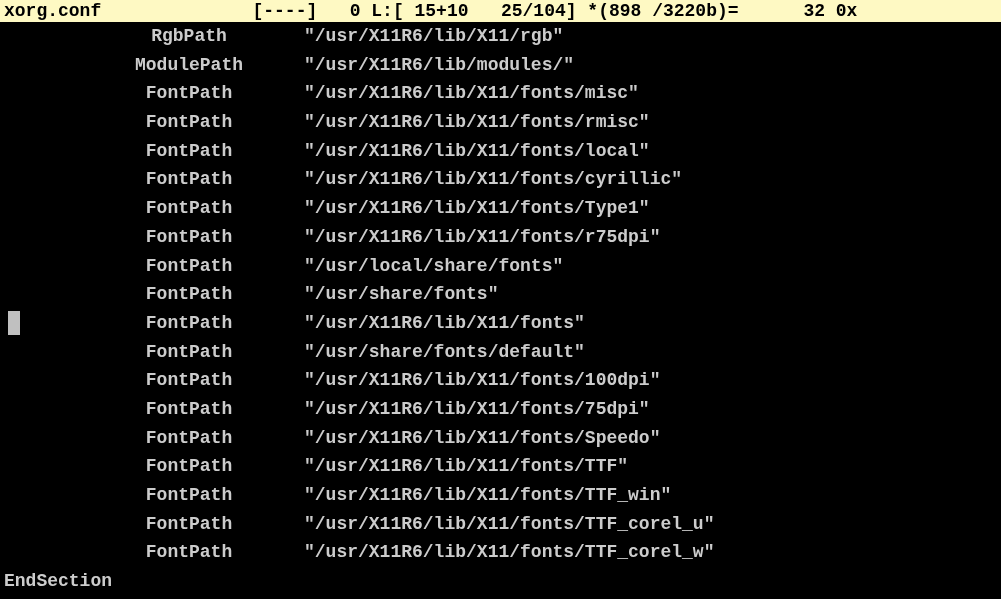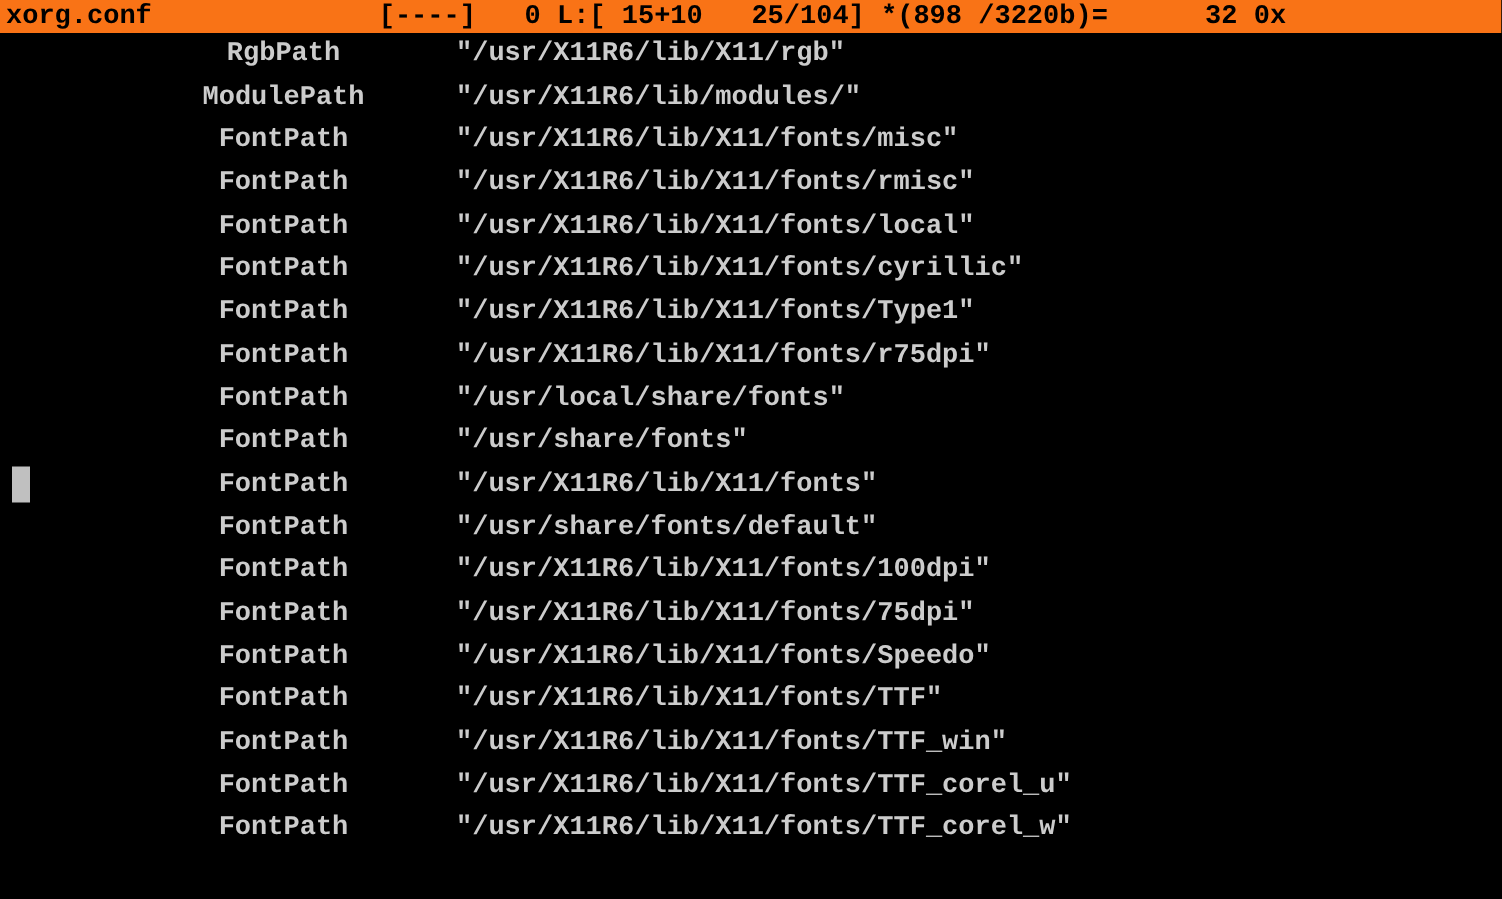--- a/index.html
+++ b/index.html
@@ -12,21 +12,21 @@
       font-size: 18px;
       background: #000;
       color: #ccc;
       line-height: 1.6;
       overflow: hidden;
       width: 1001px;
       height: 599px;
       font-weight: bold;
     }
     .status-bar {
-      background: #f97316;
+      background: #fef9c3;
       color: #000;
       padding: 0 4px;
       white-space: pre;
       font-weight: bold;
       height: 22px;
       line-height: 22px;
     }
     .editor {
       background: #000;
       padding: 0 4px;
@@ -77,13 +77,14 @@
       <div class="line cursor-line"><span class="cursor"></span><span class="indent"></span><span class="key">FontPath</span><span>"/usr/X11R6/lib/X11/fonts"</span></div>
       <div class="line"><span class="indent"></span><span class="key">FontPath</span><span>"/usr/share/fonts/default"</span></div>
       <div class="line"><span class="indent"></span><span class="key">FontPath</span><span>"/usr/X11R6/lib/X11/fonts/100dpi"</span></div>
       <div class="line"><span class="indent"></span><span class="key">FontPath</span><span>"/usr/X11R6/lib/X11/fonts/75dpi"</span></div>
       <div class="line"><span class="indent"></span><span class="key">FontPath</span><span>"/usr/X11R6/lib/X11/fonts/Speedo"</span></div>
       <div class="line"><span class="indent"></span><span class="key">FontPath</span><span>"/usr/X11R6/lib/X11/fonts/TTF"</span></div>
       <div class="line"><span class="indent"></span><span class="key">FontPath</span><span>"/usr/X11R6/lib/X11/fonts/TTF_win"</span></div>
       <div class="line"><span class="indent"></span><span class="key">FontPath</span><span>"/usr/X11R6/lib/X11/fonts/TTF_corel_u"</span></div>
       <div class="line"><span class="indent"></span><span class="key">FontPath</span><span>"/usr/X11R6/lib/X11/fonts/TTF_corel_w"</span></div>
     </div>
+  <div class="line"><span>EndSection</span></div>
 </div>
 
 </body></html>

